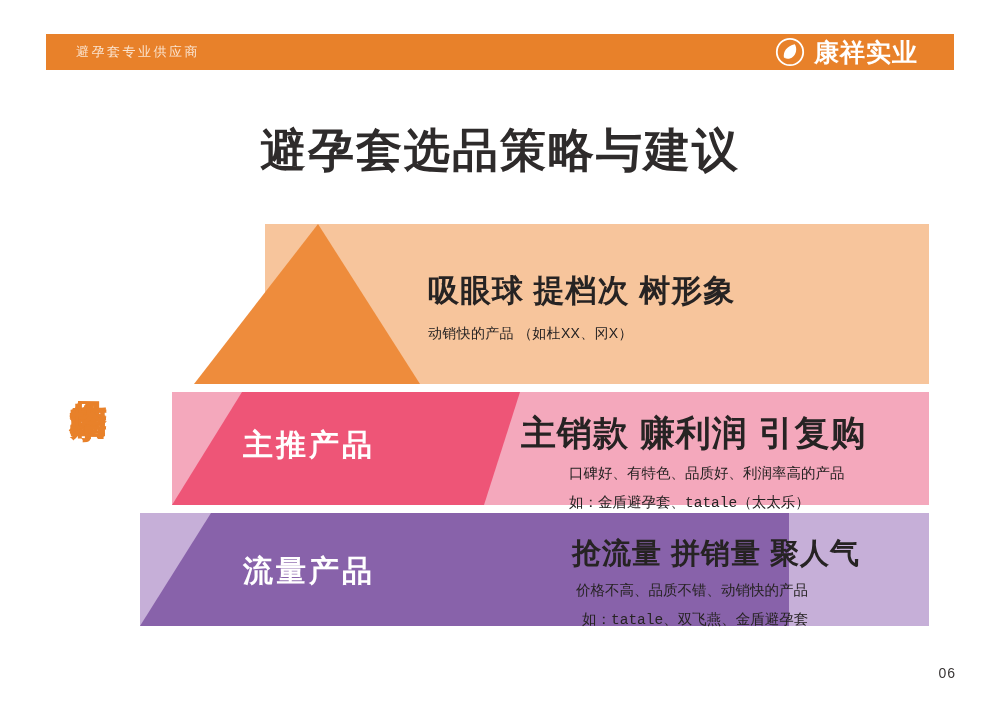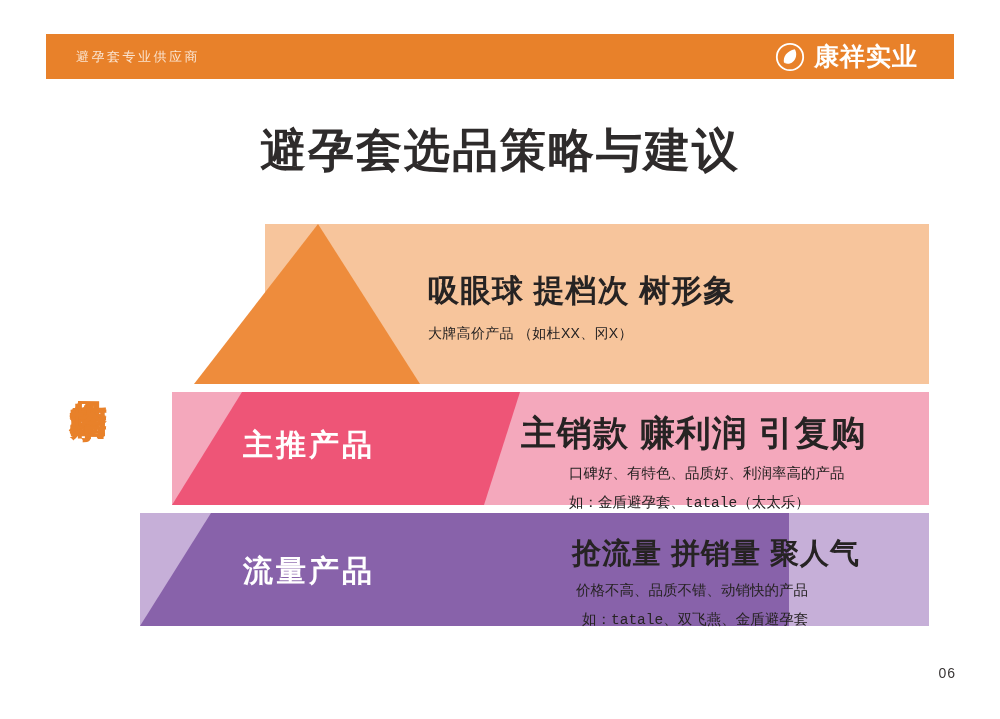--- a/index.html
+++ b/index.html
@@ -17,21 +17,21 @@
     background: #ffffff;
     overflow: hidden;
   }
 
   
   .header-bar {
     position: absolute;
     left: 46px;
     top: 34px;
     width: 908px;
-    height: 45px;
+    height: 36px;
     background: #E8812A;
     display: flex;
     align-items: center;
     justify-content: space-between;
   }
   .header-tagline {
     margin-left: 30px;
     color: #FAE3CE;
     font-size: 13px;
     letter-spacing: 2.5px;
@@ -190,21 +190,21 @@
 
     <rect id="band-1" x="172" y="392" width="757" height="113" fill="#F4A8BC"></rect>
     <polygon id="solid-1" points="242,392 520,392 484,505 172,505" fill="#EE5577"></polygon>
 
     <rect id="band-0" x="265" y="224" width="664" height="160" fill="#F7C59C"></rect>
     <polygon id="solid-0" points="318,224 420,384 194,384" fill="#EE8C3C"></polygon>
   </svg>
 
   <div class="tier-body top">
     <div class="tier-head">吸眼球 提档次 树形象</div>
-    <div class="tier-sub">大牌高价产品 （如杜XX、冈X）</div>
+    <div class="tier-sub">动销快的产品 （如杜XX、冈X）</div>
   </div>
 
   <div class="tier-name mid">主推产品</div>
   <div class="tier-body mid">
     <div class="tier-head">主销款 赚利润 引复购</div>
     <div class="tier-sub">口碑好、有特色、品质好、利润率高的产品</div>
     <div class="tier-sub second mono">如：金盾避孕套、tatale（太太乐）</div>
   </div>
 
   <div class="tier-name bot">流量产品</div>

